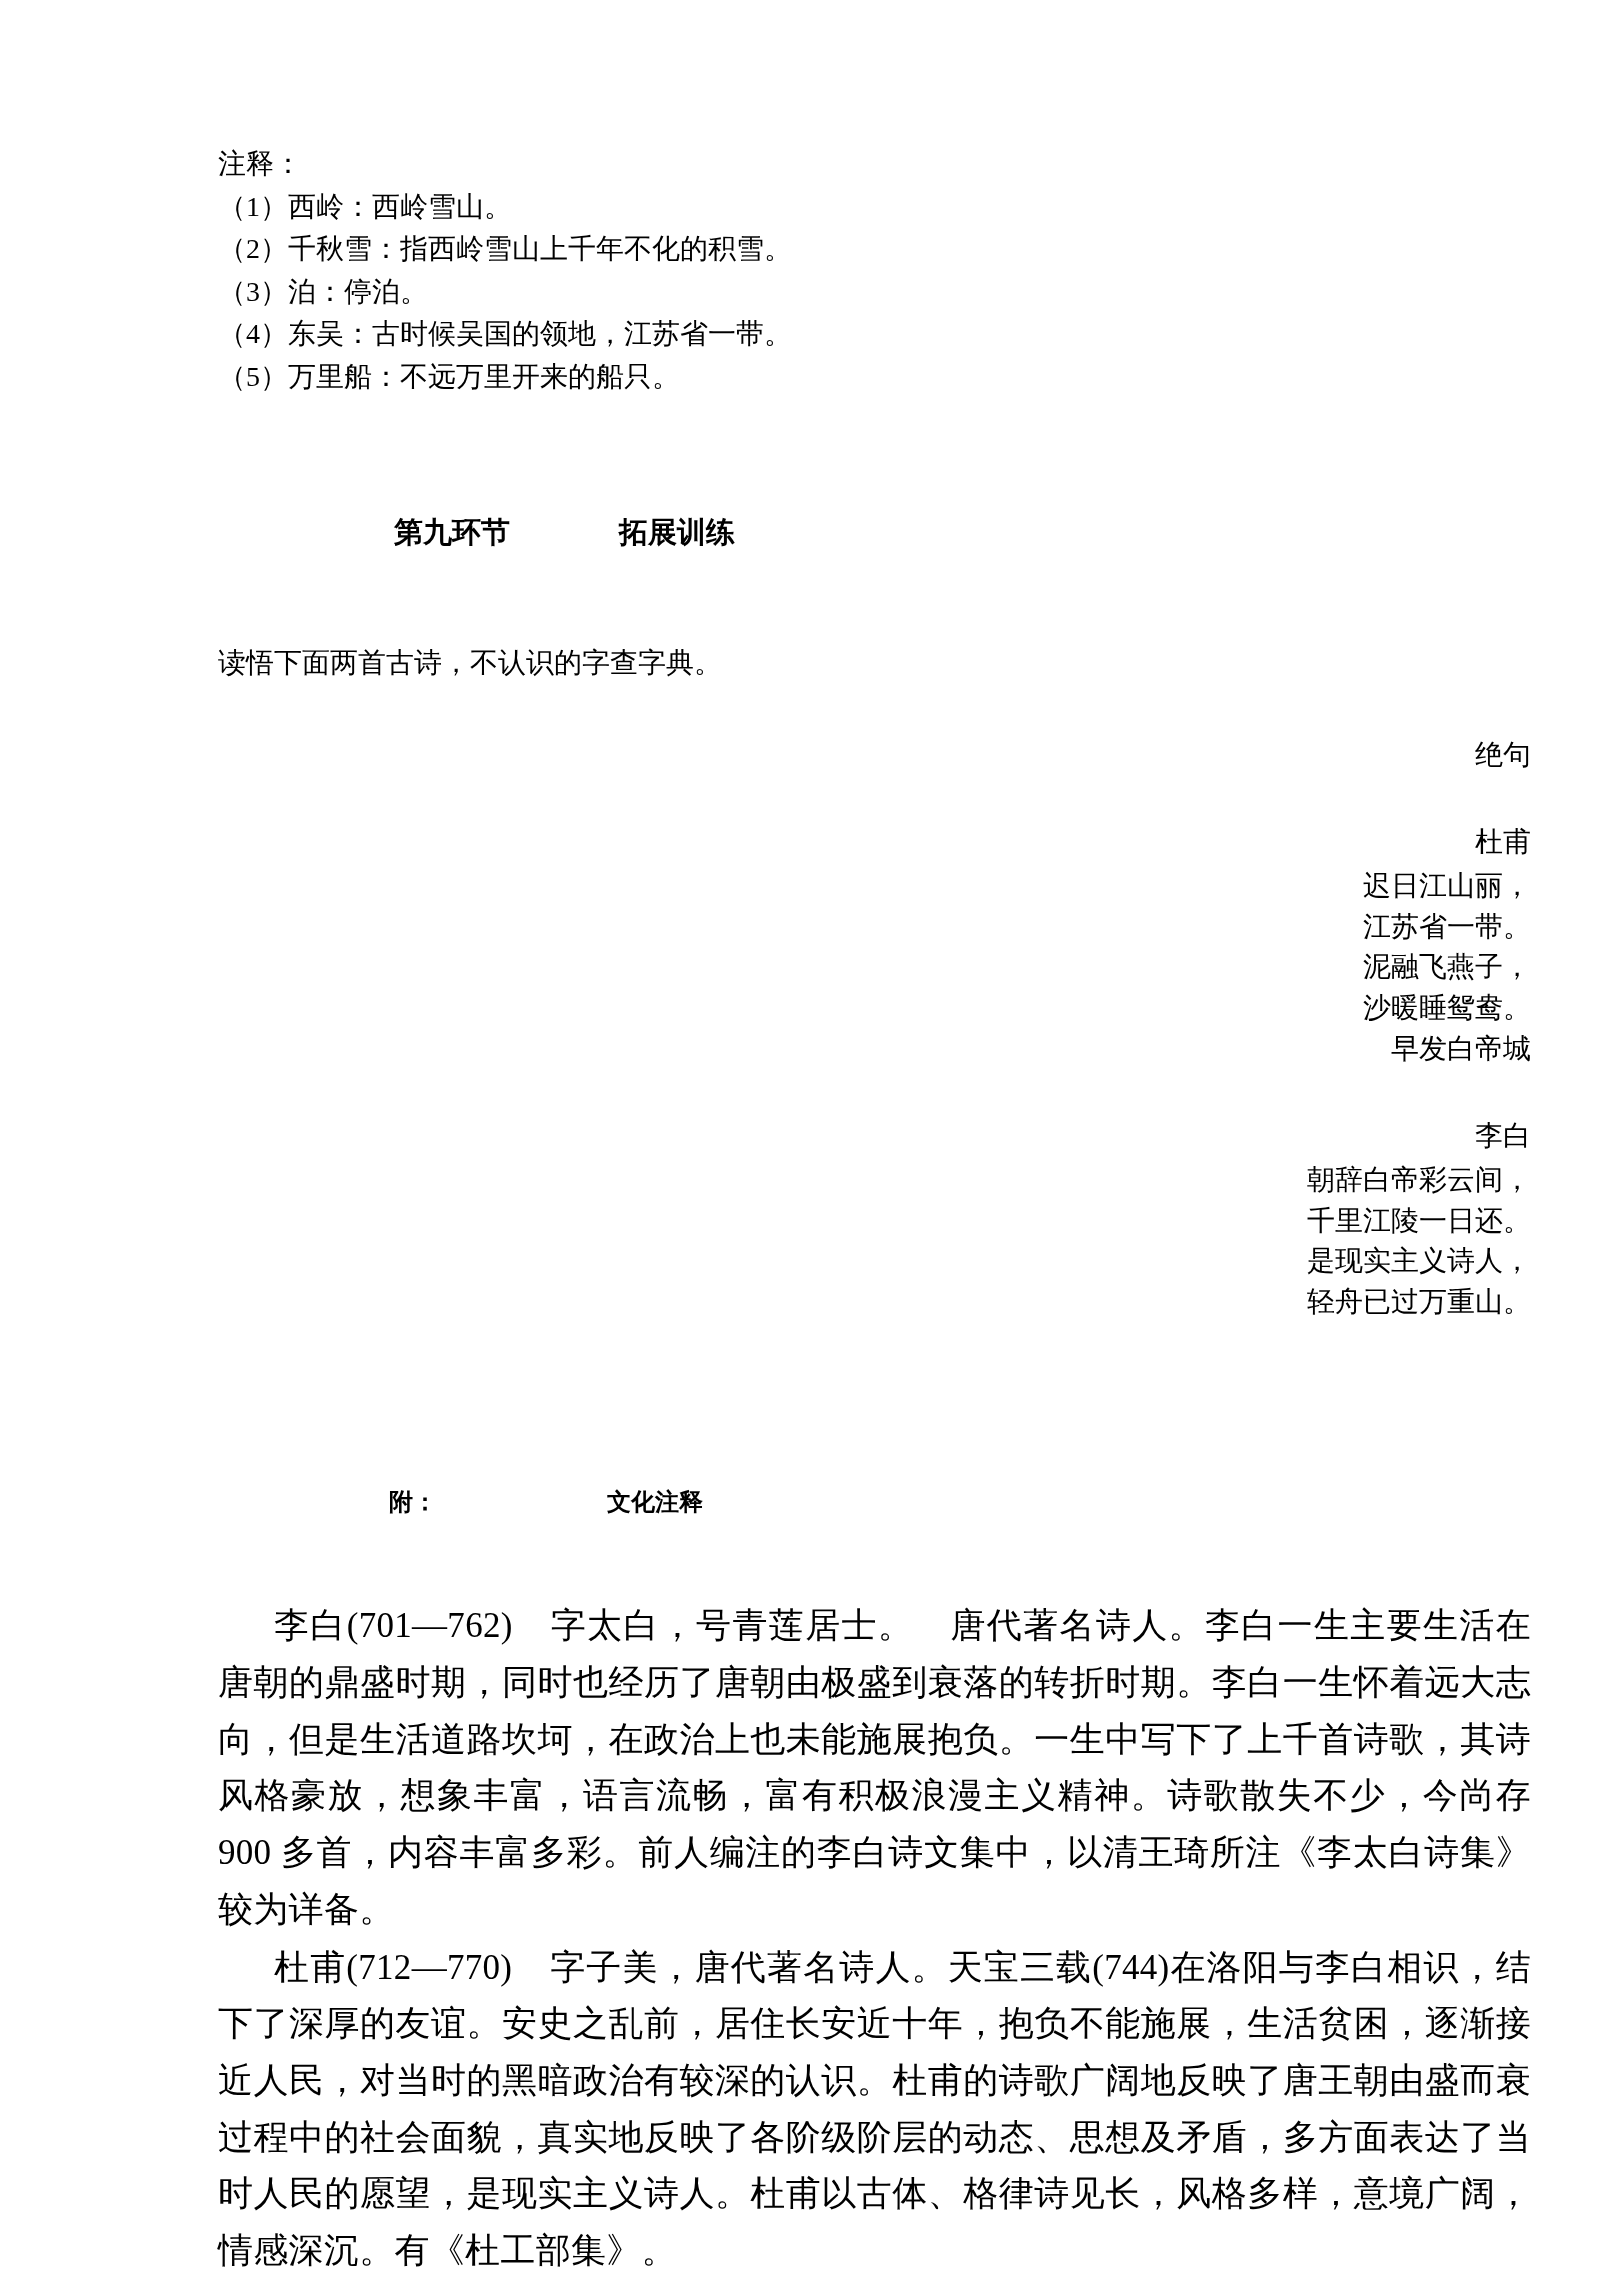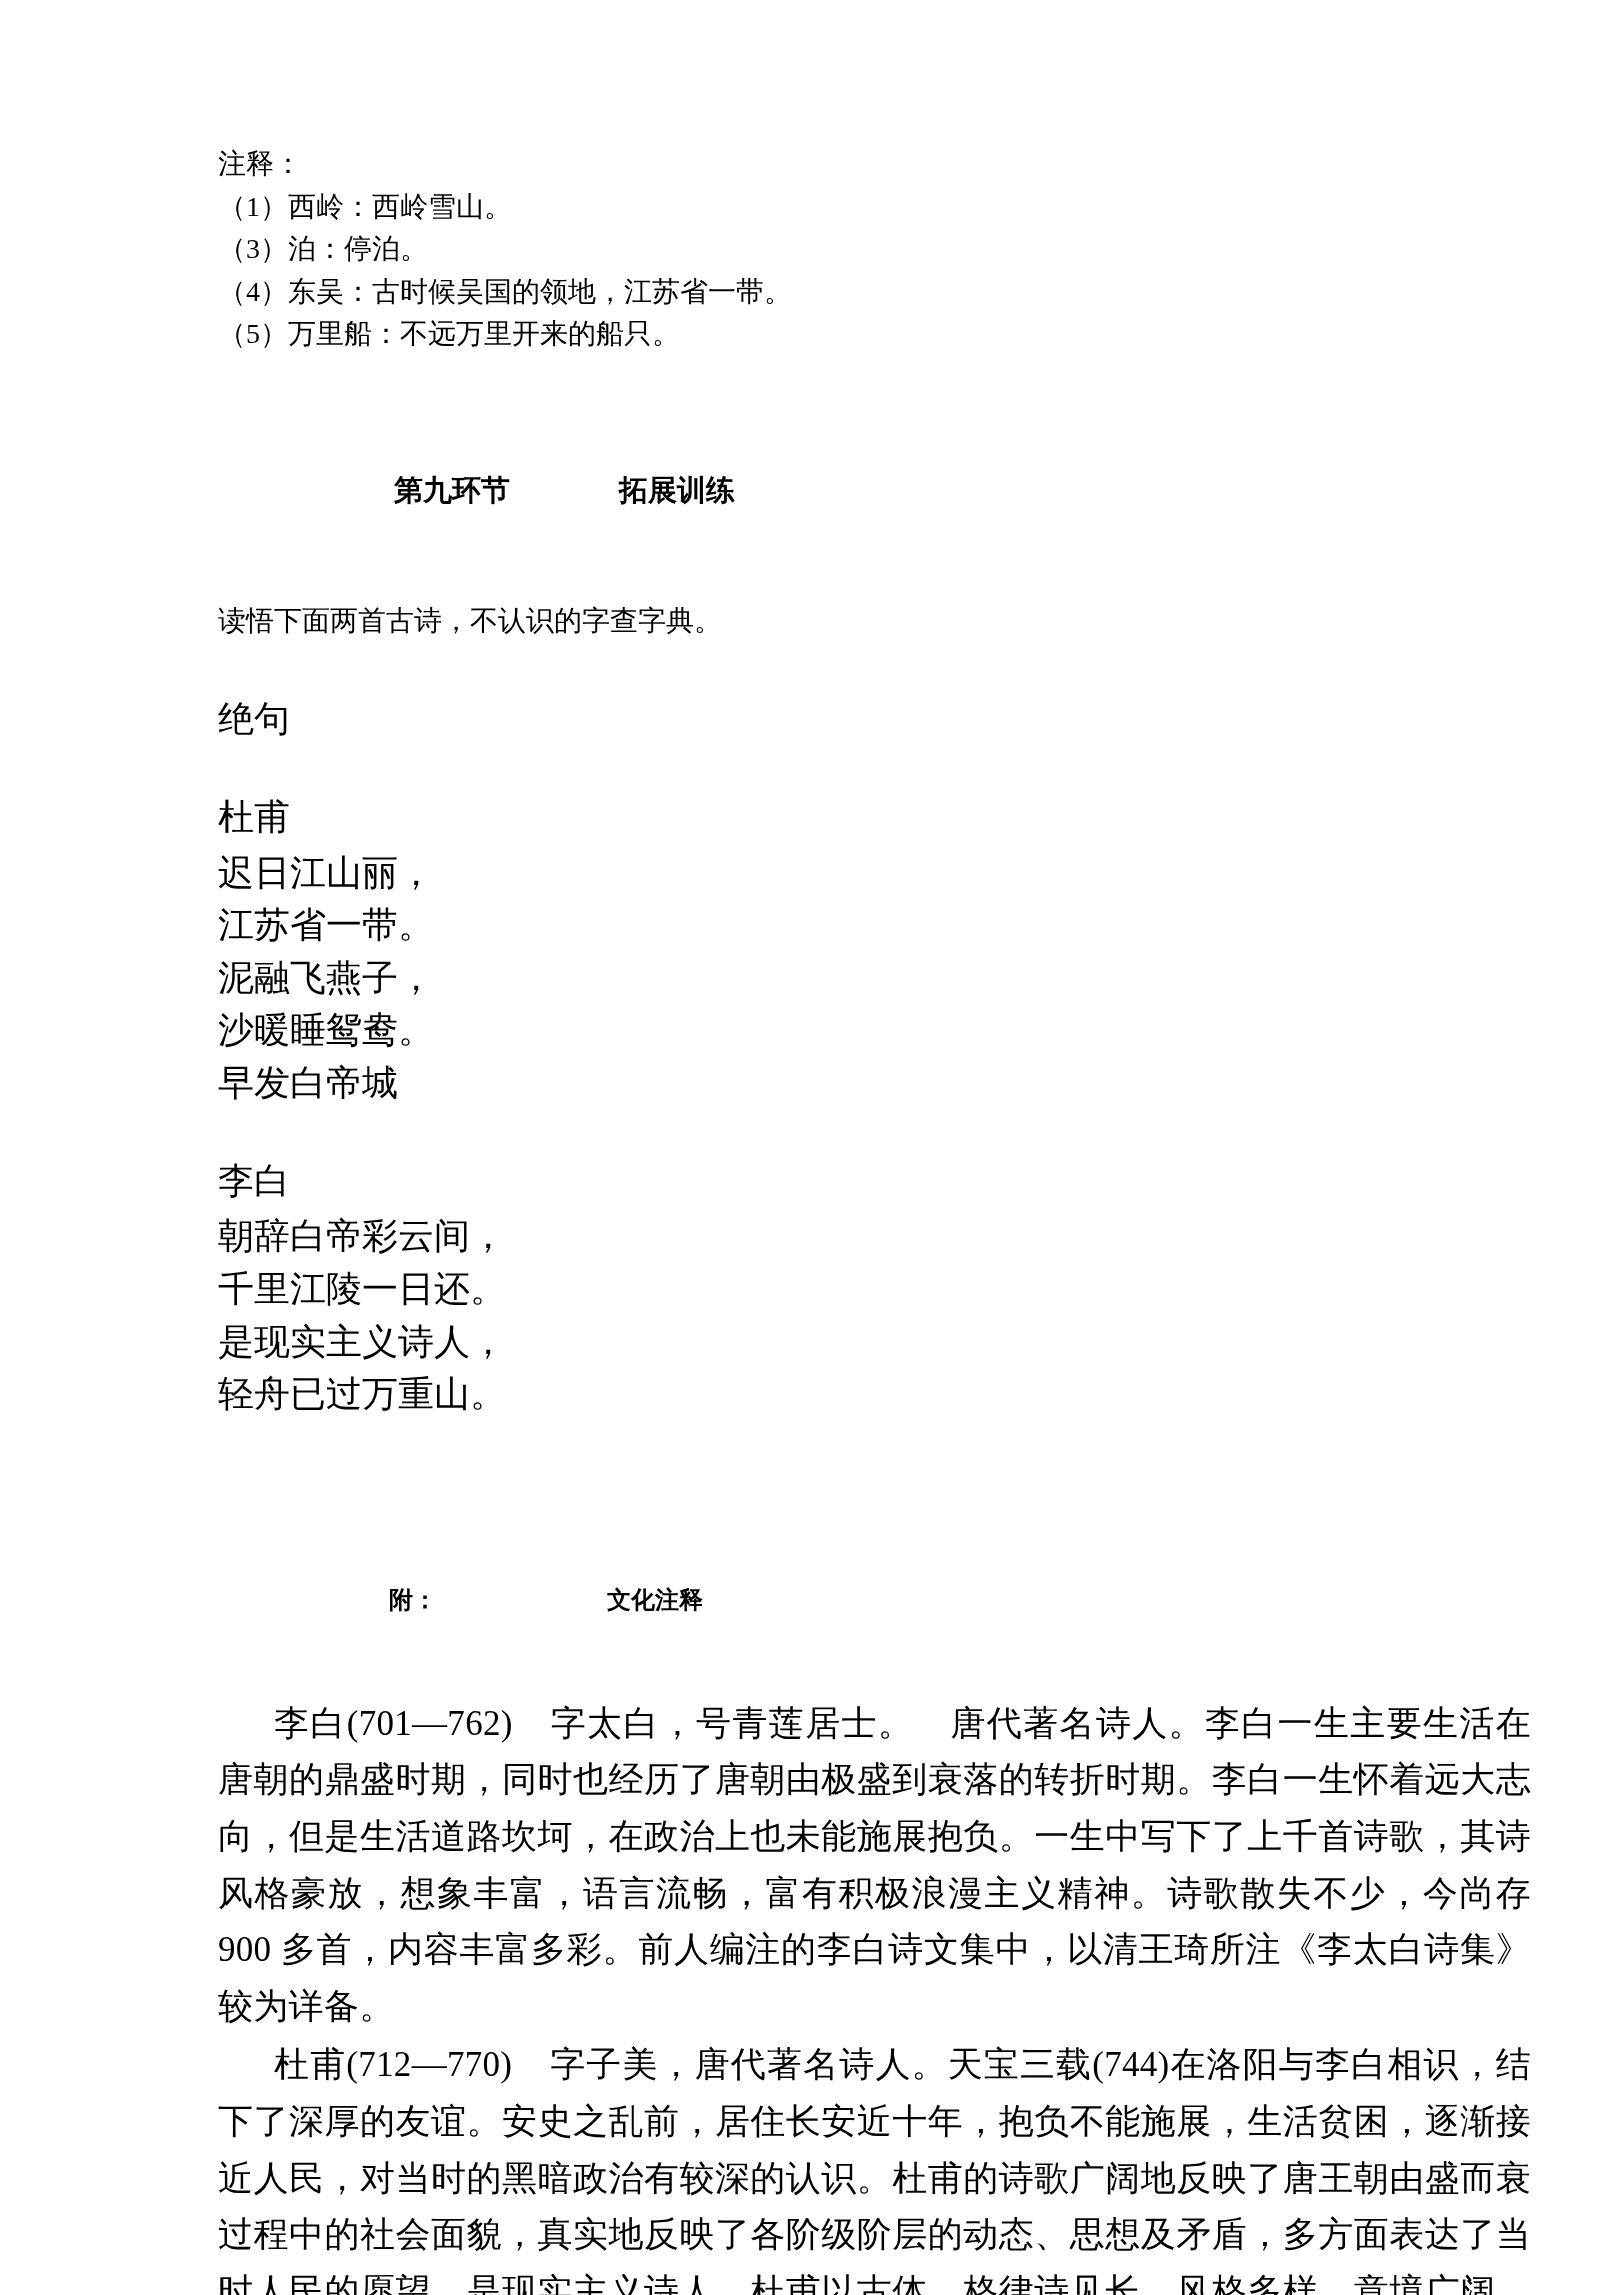--- a/index.html
+++ b/index.html
@@ -46,22 +46,22 @@
 
   
   .instruction {
     margin-top: 58px;
     font-size: 28px;
     text-indent: 0;
   }
 
   
   .poem {
-    text-align: left;
-    font-size: 36px;
+    text-align: right;
+    font-size: 28px;
     line-height: 1.46;
   }
   .poem.first {
     margin-top: 53px;
   }
   .poem-title {
     margin-bottom: 46px;
   }
   .poem-author {
     margin-bottom: 2.7px;
@@ -110,20 +110,21 @@
   .sp-m { display: inline-block; width: 37px; }
 </style>
 </head>
 <body>
 
 <div class="page">
 
   <div class="notes">
     <div class="note-line">注释：</div>
     <div class="note-line">（1）西岭：西岭雪山。</div>
+    <div class="note-line">（2）千秋雪：指西岭雪山上千年不化的积雪。</div>
     <div class="note-line">（3）泊：停泊。</div>
     <div class="note-line">（4）东吴：古时候吴国的领地，江苏省一带。</div>
     <div class="note-line">（5）万里船：不远万里开来的船只。</div>
   </div>
 
   <div class="section-heading">
     <span>第九环节</span><span class="gap"></span><span>拓展训练</span>
   </div>
 
   <div class="instruction">读悟下面两首古诗，不认识的字查字典。</div>

